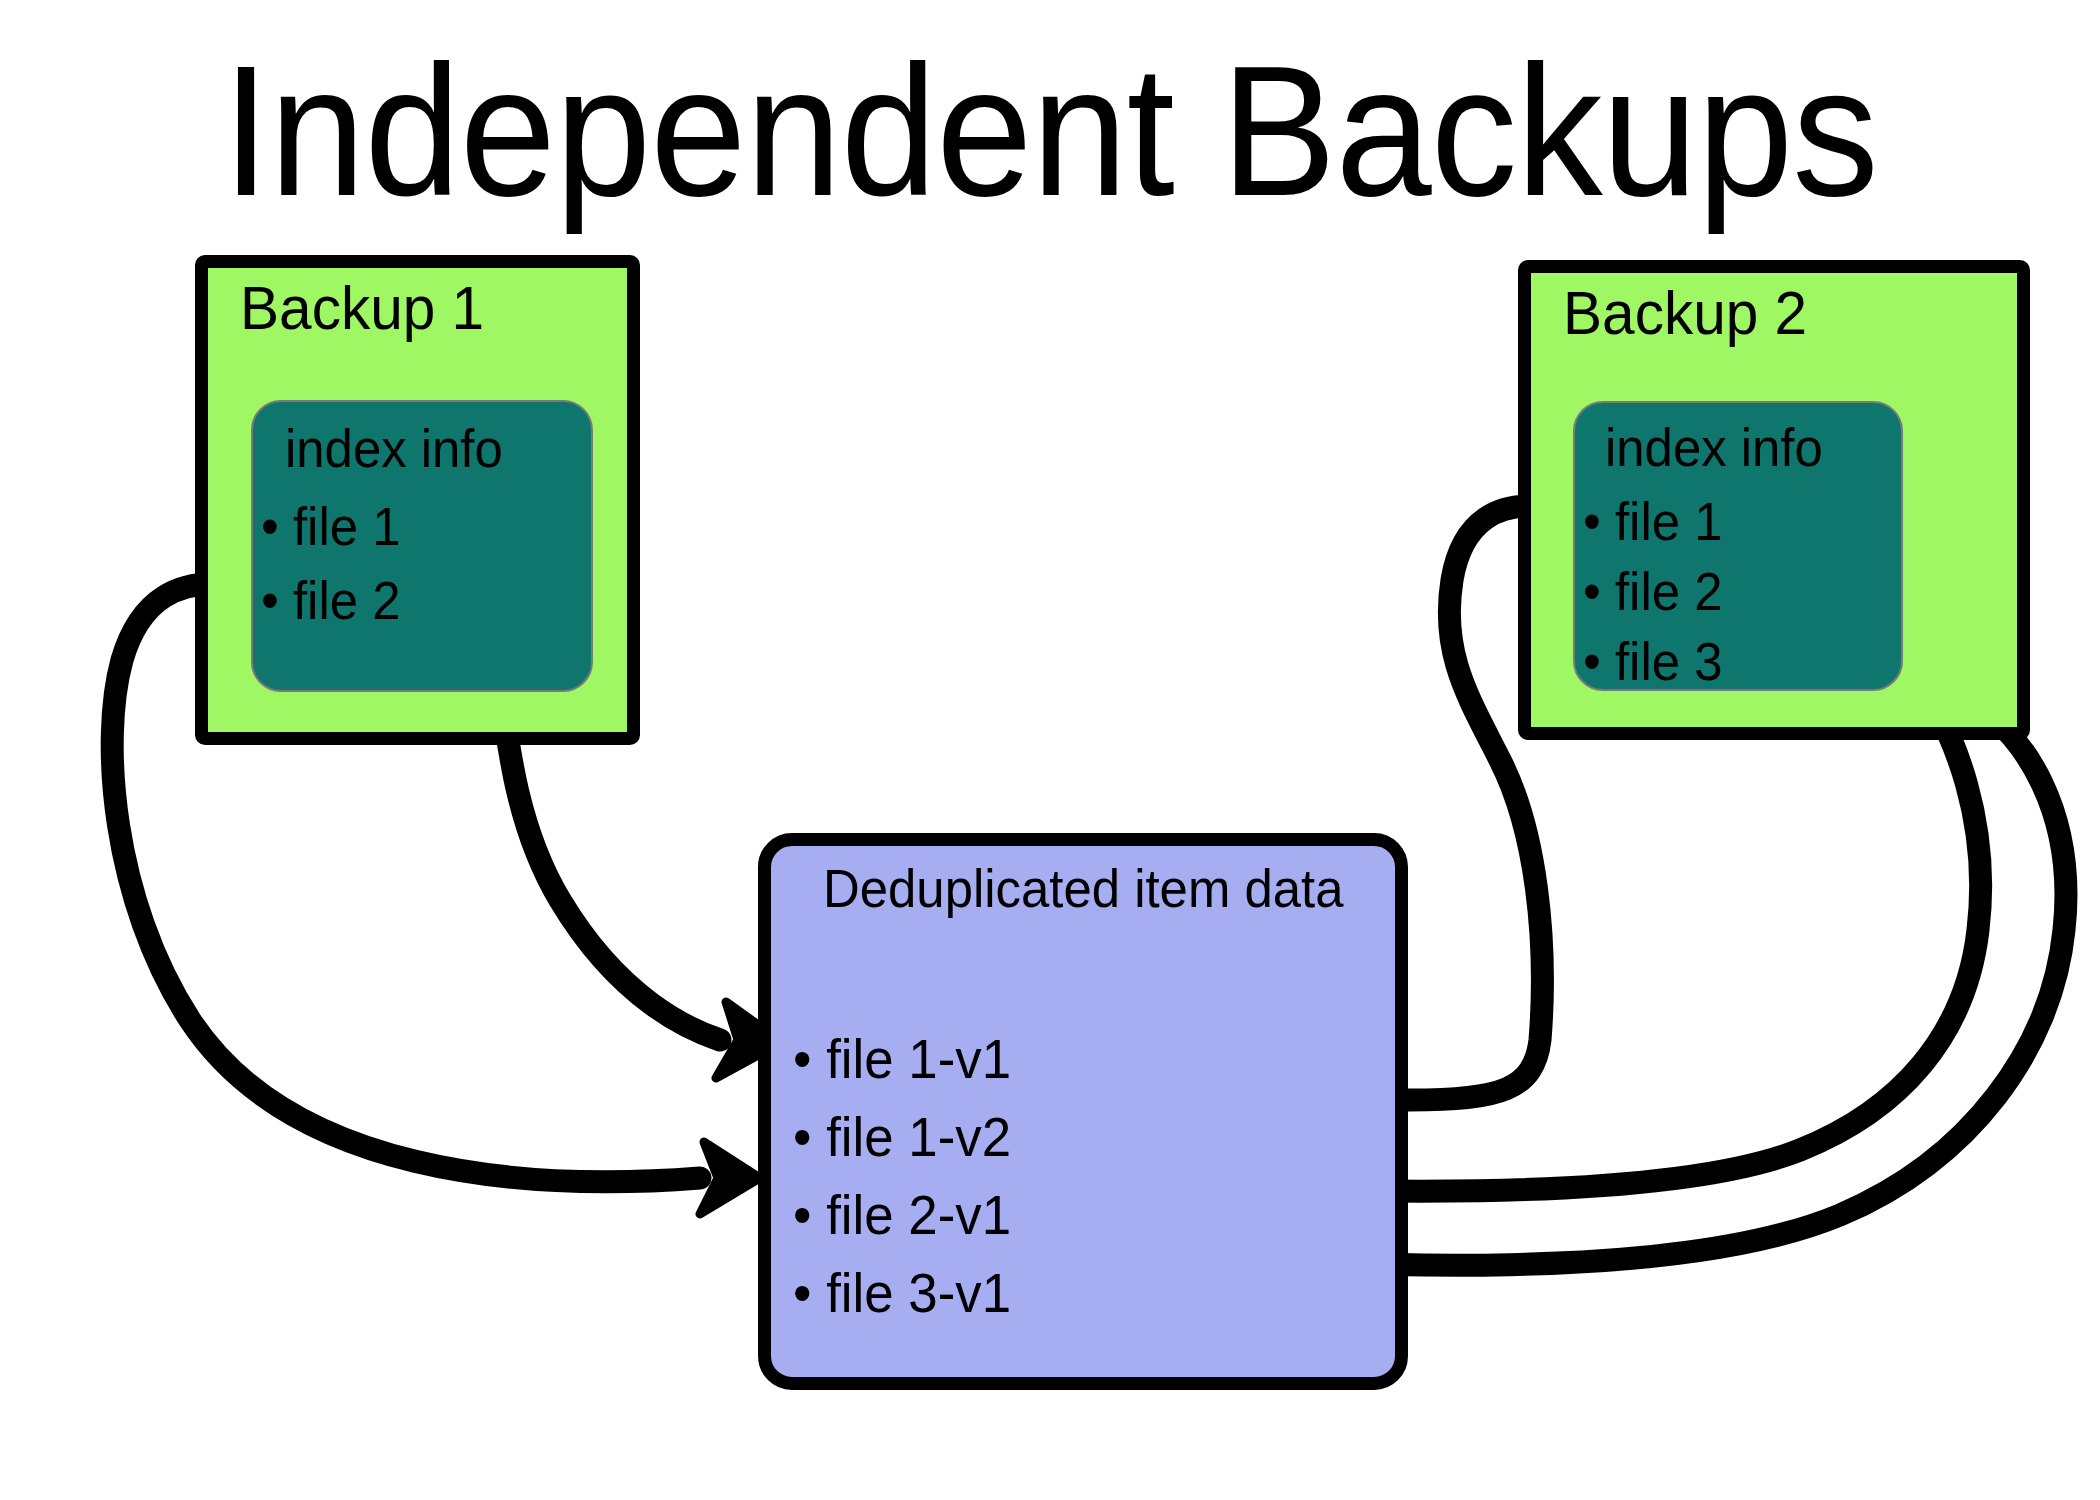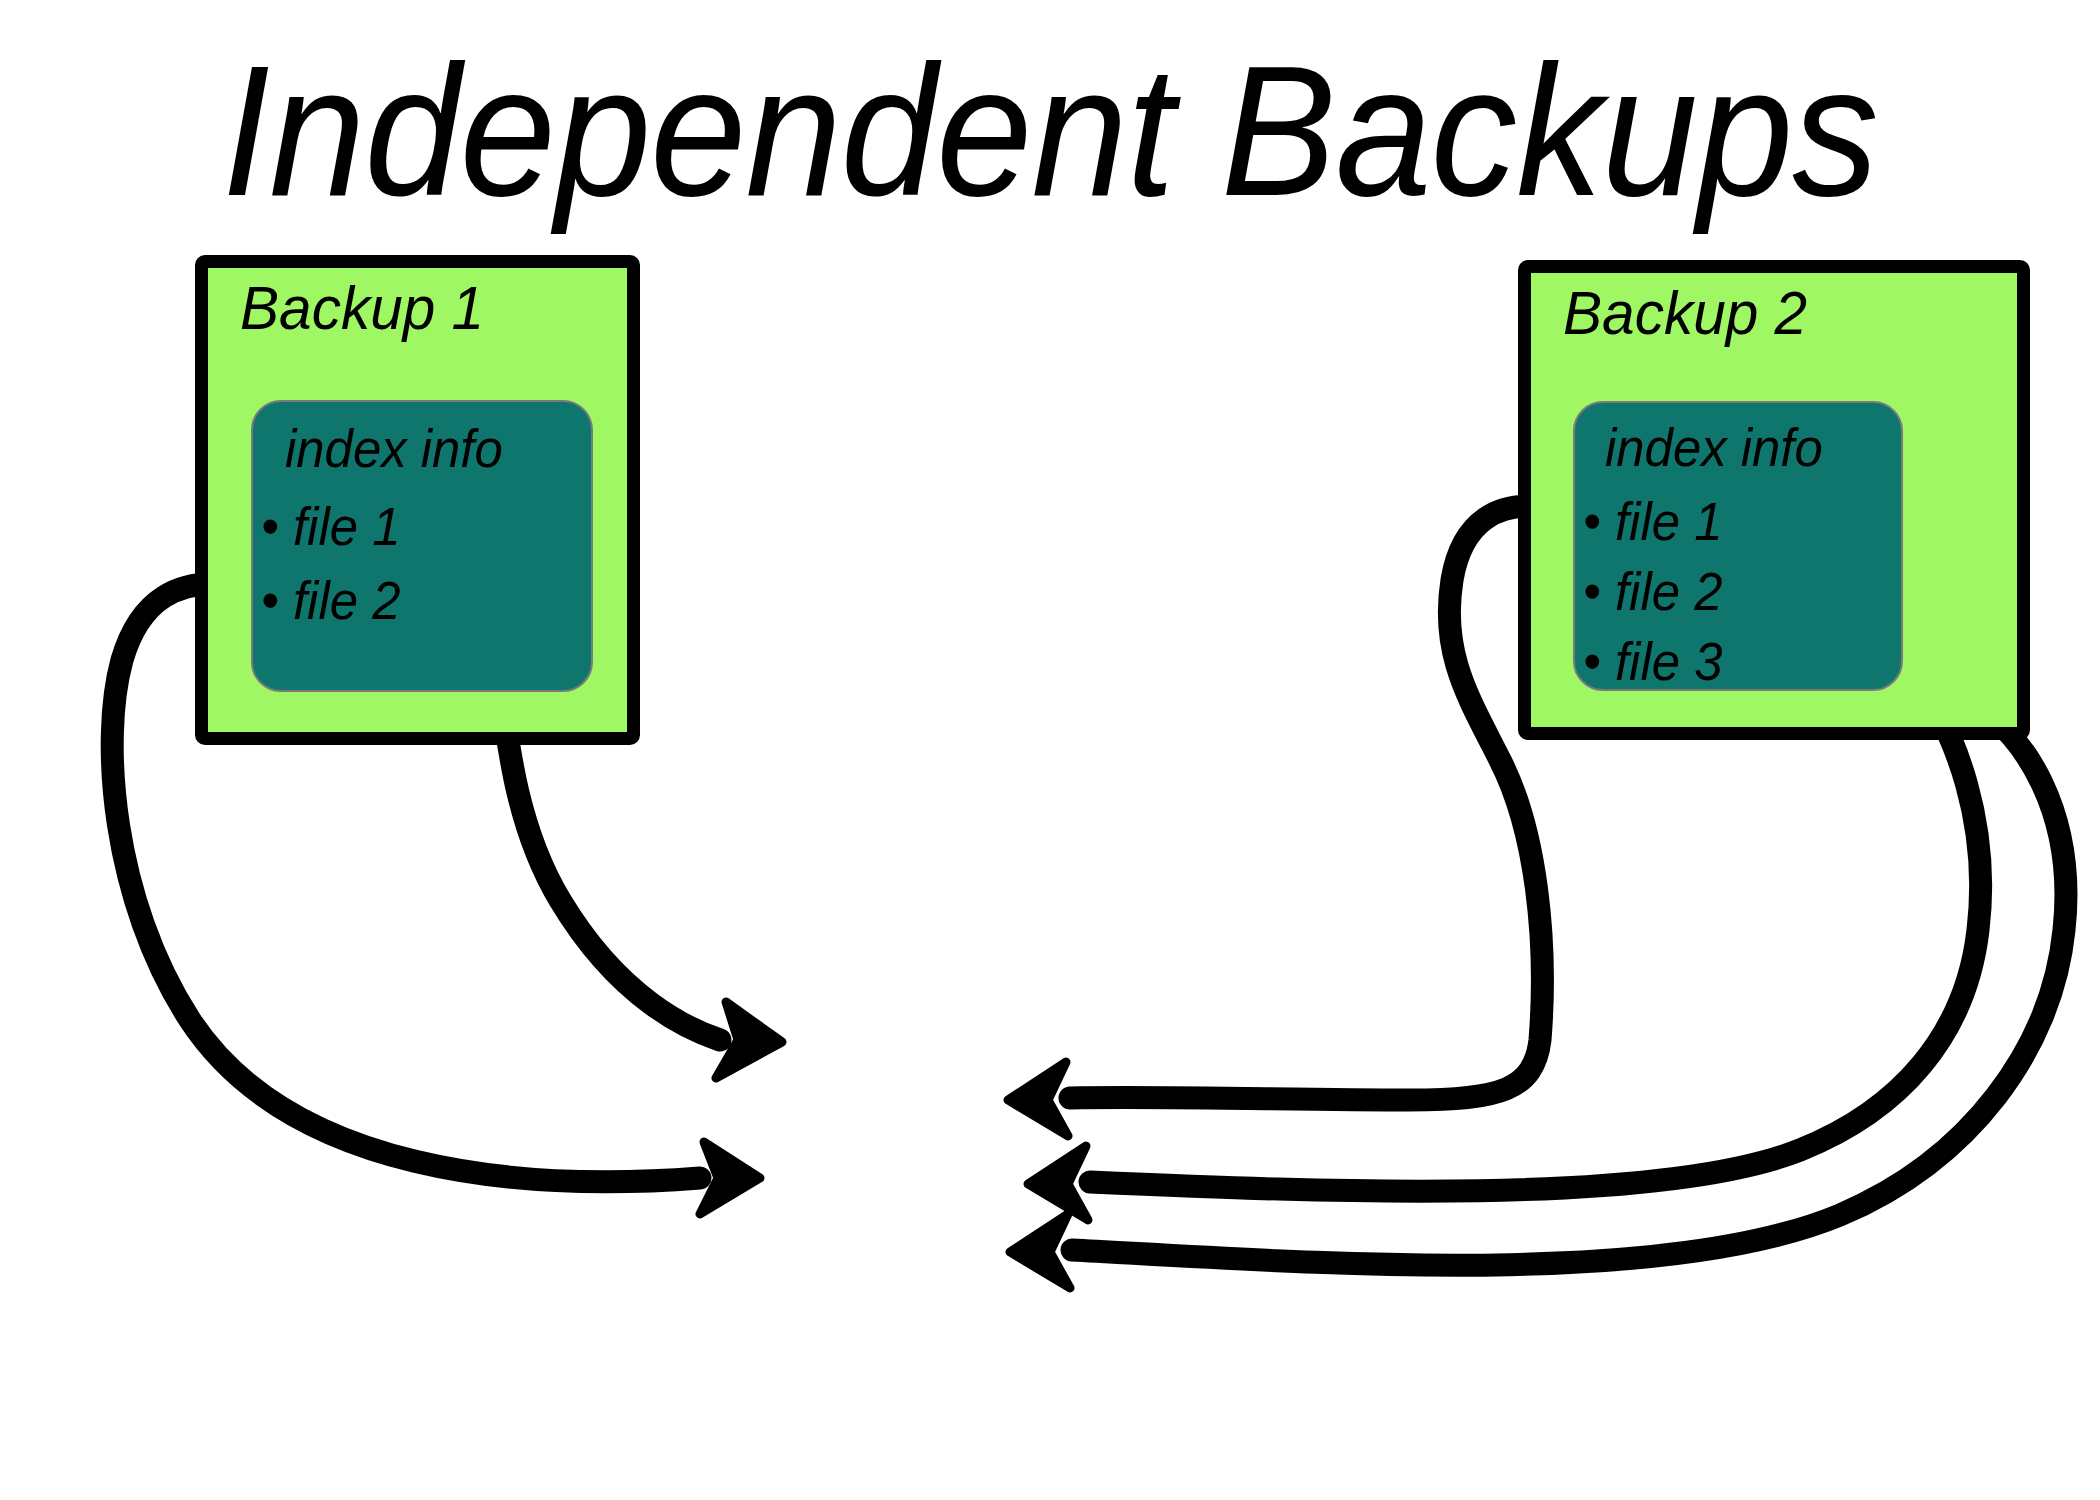--- a/index.html
+++ b/index.html
@@ -10,21 +10,20 @@
   }
   body {
     font-family: "Liberation Sans", "DejaVu Sans", sans-serif;
   }
   #stage {
     position: relative;
     width: 2100px;
     height: 1500px;
     background: #ffffff;
     overflow: hidden;
-    font-style: italic;
   }
 
   
   #page-title {
     position: absolute;
     left: 0;
     top: 38px;
     width: 2100px;
     text-align: center;
     font-family: "Liberation Sans", "DejaVu Sans", sans-serif;
@@ -217,14 +216,22 @@
     <div class="box-title">Backup 2</div>
 
     <div class="inner-box" style="left:42px; top:128px; width:330px; height:290px;">
       <div class="inner-heading" style="left:30px; top:18px;">index info</div>
       <div class="bullet-line" style="left:8px; top:92px;">• file 1</div>
       <div class="bullet-line" style="left:8px; top:162px;">• file 2</div>
       <div class="bullet-line" style="left:8px; top:232px;">• file 3</div>
     </div>
   </div>
 
+  <div id="dedupe-box" style="background: rgb(166, 173, 240);">
+    <div id="dedupe-title">Deduplicated item data</div>
+
+    <div class="dedupe-item" style="top:186px;">• file 1-v1</div>
+    <div class="dedupe-item" style="top:264px;">• file 1-v2</div>
+    <div class="dedupe-item" style="top:342px;">• file 2-v1</div>
+    <div class="dedupe-item" style="top:420px;">• file 3-v1</div>
+  </div>
 
 </div>
 
 </body></html>

